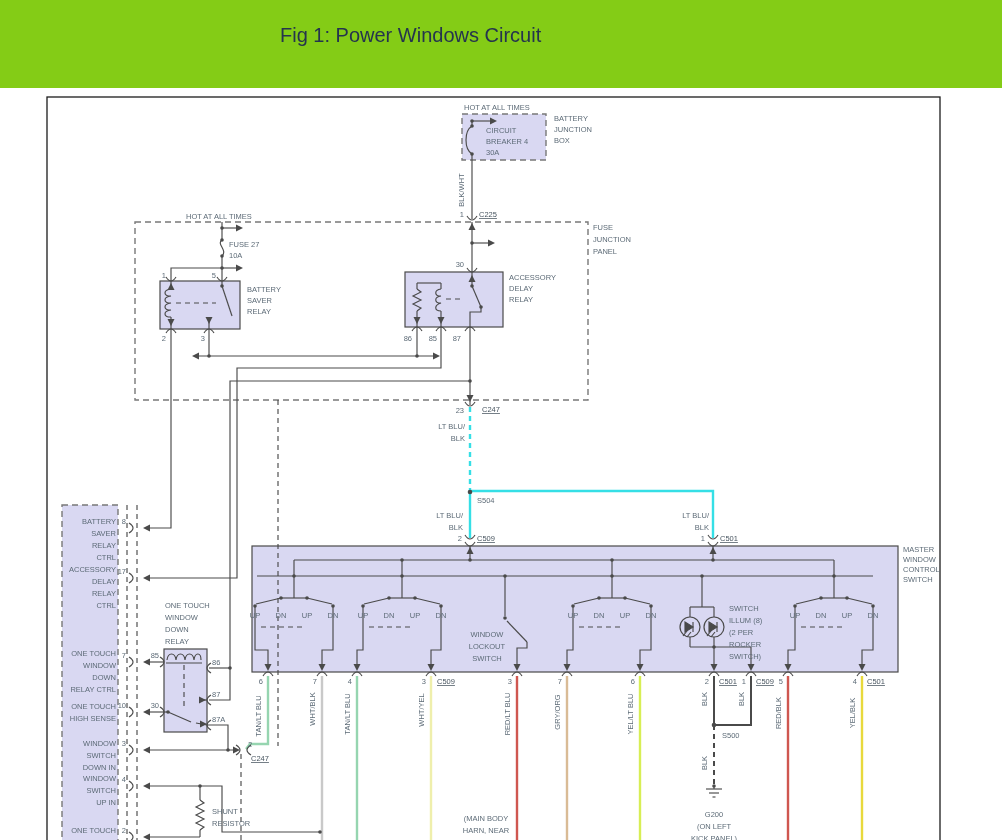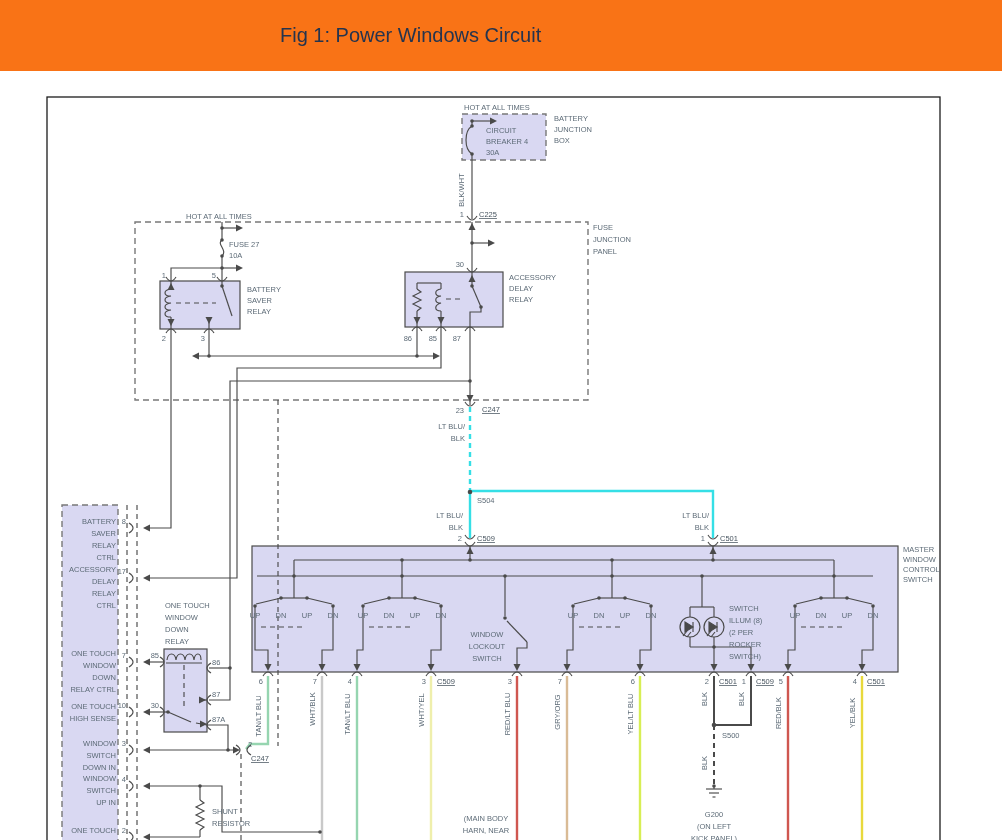--- a/index.html
+++ b/index.html
@@ -1,18 +1,18 @@
 <!DOCTYPE html>
 <html><head>
 <meta charset="utf-8">
 <style>
   html,body{margin:0;padding:0;background:#fff;}
   body{width:1002px;height:840px;overflow:hidden;position:relative;
        font-family:"Liberation Sans",sans-serif;}
-  .titlebar{position:absolute;left:0;top:0;width:1002px;height:71px;background:#f97316;}
+  .titlebar{position:absolute;left:0;top:0;width:1002px;height:88px;background:#84cc16;}
   .titlebar span{position:absolute;left:280px;top:0;line-height:71px;font-size:20px;color:#25344e;}
   #diag{position:absolute;left:0;top:0;}
   text{font-family:"Liberation Sans",sans-serif;}
 </style>
 </head>
 <body>
 
 <div class="titlebar">
   <span>Fig 1: Power Windows Circuit</span>
 </div>

